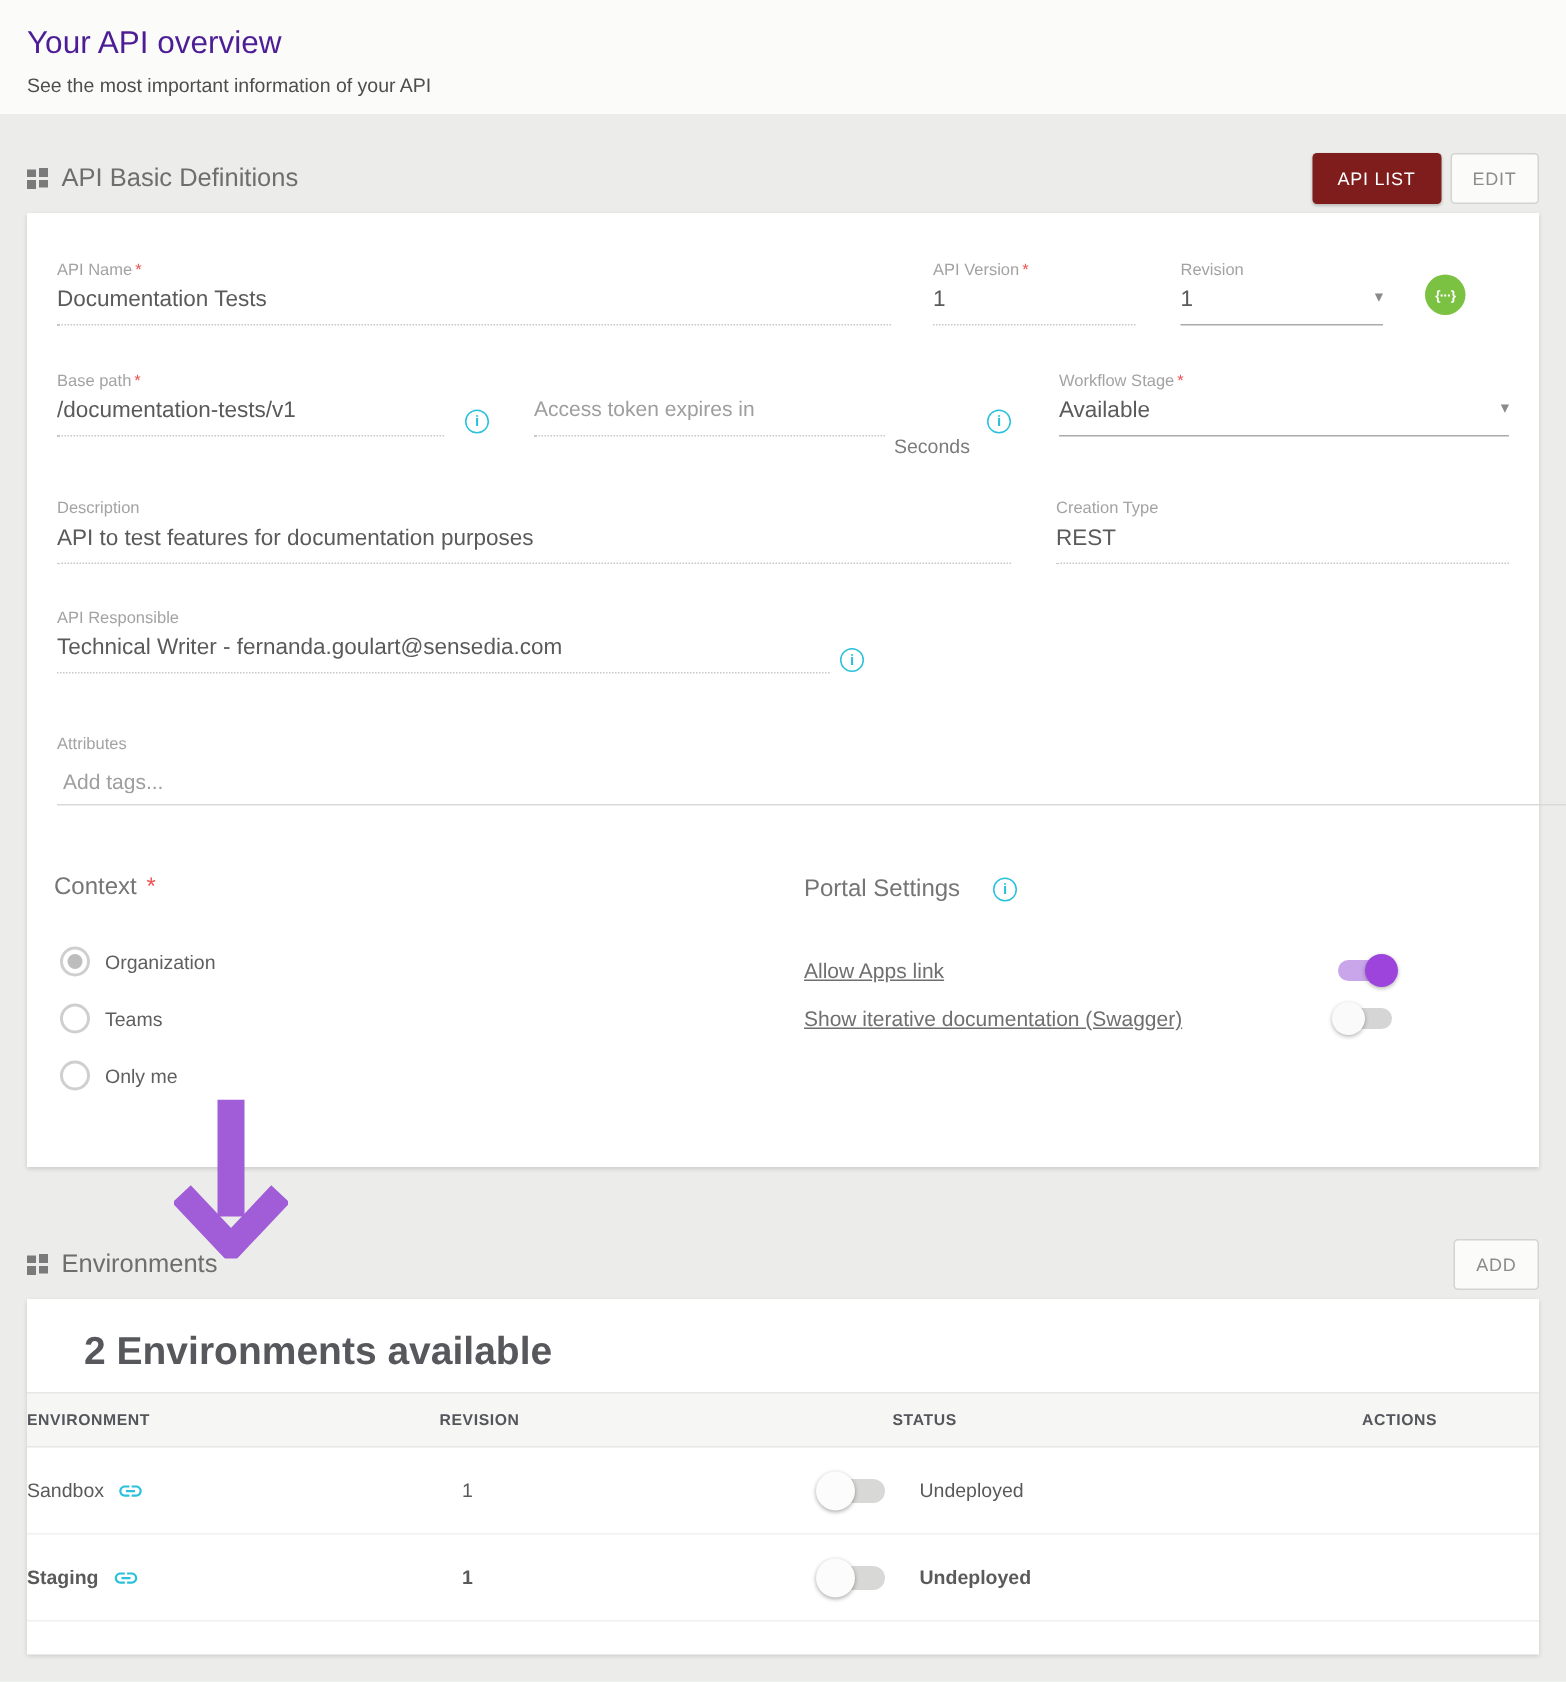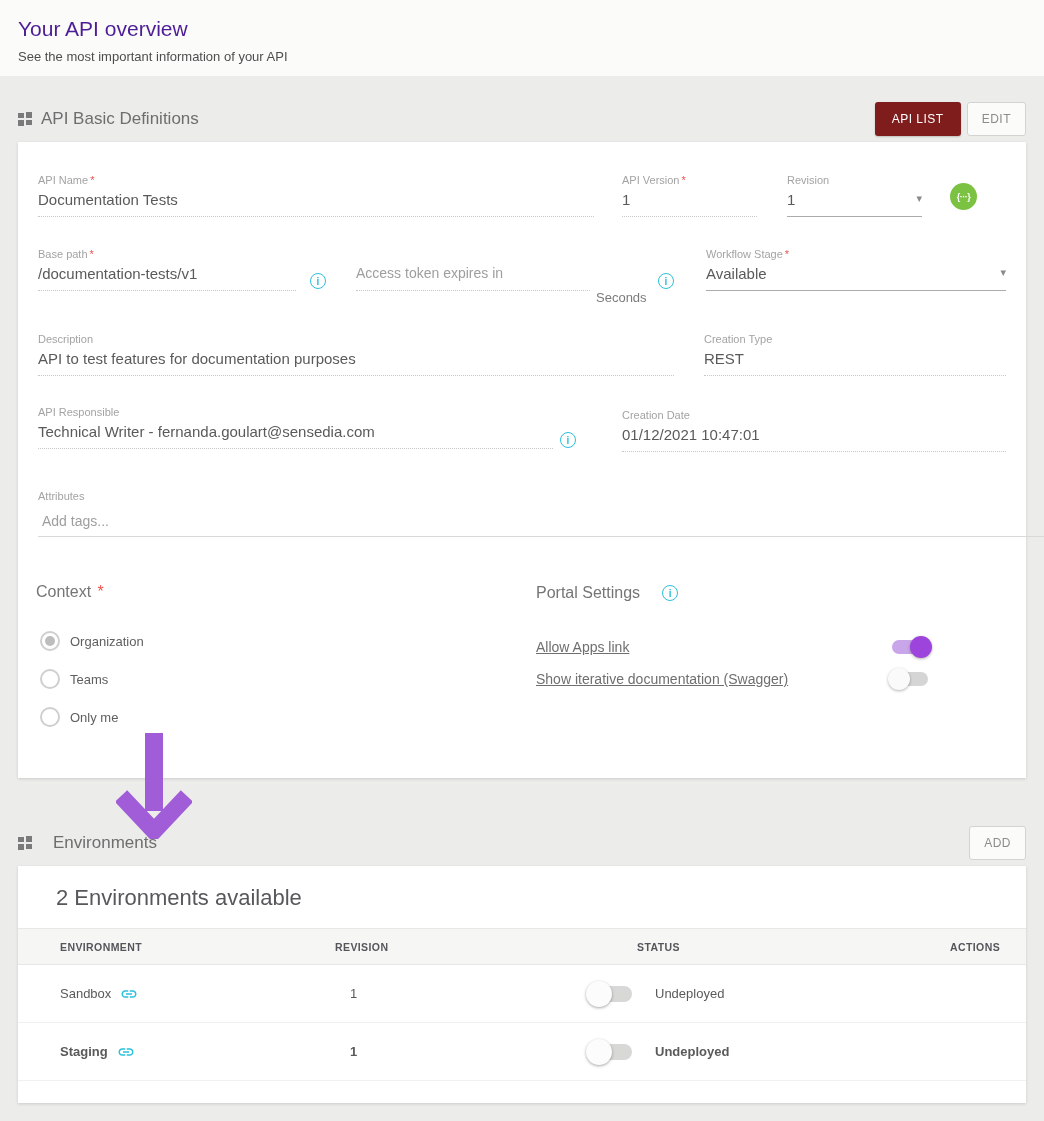--- a/index.html
+++ b/index.html
@@ -7,21 +7,21 @@
   body { font-family:"Liberation Sans","DejaVu Sans",sans-serif; }
   .page { position:relative; width:1044px; height:1121px; background:#ECEDEA; overflow:hidden; }
 
   
   .top-band { position:absolute; left:0; top:0; width:1044px; height:76px; background:#FBFBFA; }
   .page-title { position:absolute; left:18px; top:17px; font-size:21px; font-weight:500; color:#4c1d95; }
   .page-subtitle { position:absolute; left:18px; top:49px; font-size:13px; color:#4E4E4E; }
 
   
   .section-header { position:absolute; left:0; width:1044px; height:46px; display:flex; align-items:center; padding:0 18px; }
-  .sh1 { top:96px; } .sh2 { top:820px;gap:12px; }
+  .sh1 { top:96px; } .sh2 { top:820px; }
   .section-title { font-size:17px; color:#6E6E6E; margin-left:9px; }
   .grid-icon { display:inline-flex; width:14px; height:14px; }
   .header-buttons { margin-left:auto; display:flex; gap:6px; }
   .btn { font-family:inherit; font-size:12px; letter-spacing:.5px; height:34px; border-radius:3px; cursor:pointer; }
   .btn-primary { background:#7f1d1d; color:#FFFFFF; border:none; padding:0 17px; box-shadow:0 1px 2px rgba(0,0,0,.2); }
   .btn-outline { background:#FBFBFA; color:#8C8C8C; border:1px solid #D3D3D1; padding:0 14px; }
 
   
   .card { position:absolute; left:18px; width:1008px; background:#FFFFFF; box-shadow:0 1px 3px rgba(0,0,0,.14); }
   .card1 { top:142px; height:636px; }
@@ -70,22 +70,22 @@
   .toggle-lg .track { left:4px; top:5px; width:42px; height:16px; background:#D8D8D6; }
   .toggle-lg .knob { left:0; top:0; width:26px; height:26px; background:#FCFCFC; box-shadow:0 1px 3px rgba(0,0,0,.35); }
 
   
   .attr-underline { position:absolute; left:20px; top:394px; width:1006px; border-top:1px solid #D9D9D7; }
 
   
   .arrow-anno { position:absolute; left:116px; top:733px; z-index:6; }
 
   
-  .env-card-title { position:absolute; left:38px; top:19px; font-size:22px; color:#57585C; font-weight:400; }
-  .env-grid { display:grid; grid-template-columns:275px 302px 313px 1fr; align-items:center; padding-left:42px; }
+  .env-card-title { position:absolute; left:38px; top:19px; font-size:26px; color:#57585C; font-weight:700; }
+  .env-grid { display:grid; grid-template-columns:275px 302px 313px 1fr; align-items:center; }
   .env-head { position:absolute; left:0; top:62px; width:1008px; height:37px; background:#F6F6F4; border-top:1px solid #E7E7E5; border-bottom:1px solid #E7E7E5; }
   .env-head .col { font-size:10.5px; font-weight:700; letter-spacing:.4px; color:#54565B; }
   .env-row { position:absolute; left:0; width:1008px; height:58px; border-bottom:1px solid #F0F0EE; }
   .env-row.r0 { top:99px; } .env-row.r1 { top:157px;font-weight:bold; }
   .env-name { display:flex; align-items:center; gap:9px; font-size:13px; color:#5A5A5A; }
   .env-rev { font-size:13px; color:#5A5A5A; padding-left:15px; }
   .env-status { display:flex; align-items:center; gap:19px; margin-left:-51px; }
   .env-status .toggle { position:relative; }
   .env-status-text { font-size:13px; color:#5A5A5A; }
   .link-icon { display:inline-flex; cursor:pointer; }
@@ -164,24 +164,20 @@
     <div class="field" style="left:686px; top:191px; width:302px;">
       <div class="field-label"><span>Creation Type</span></div>
       <div class="field-value u-dot">REST</div>
     </div>
 
     <div class="field" style="left:20px; top:264px; width:515px;">
       <div class="field-label"><span>API Responsible</span></div>
       <div class="field-value u-dot">Technical Writer - fernanda.goulart@sensedia.com</div>
     </div>
     <span class="info-icon" style="position:absolute; left:542px; top:290px;">i</span>
-    <div class="field" style="left:604px; top:267px; width:384px;">
-      <div class="field-label"><span>Creation Date</span></div>
-      <div class="field-value u-dot">01/12/2021 10:47:01</div>
-    </div>
 
     <div class="field" style="left:20px; top:348px; width:986px;">
       <div class="field-label"><span>Attributes</span></div>
       <input class="text-input" style="margin-top: 6px; padding-left: 4px;" placeholder="Add tags...">
     </div>
     <div class="attr-underline"></div>
 
     <div class="context-title"><span>Context</span> <span class="req">*</span></div>
     <div class="radio-row" style="top:489px;">
       <span class="radio checked"></span>

